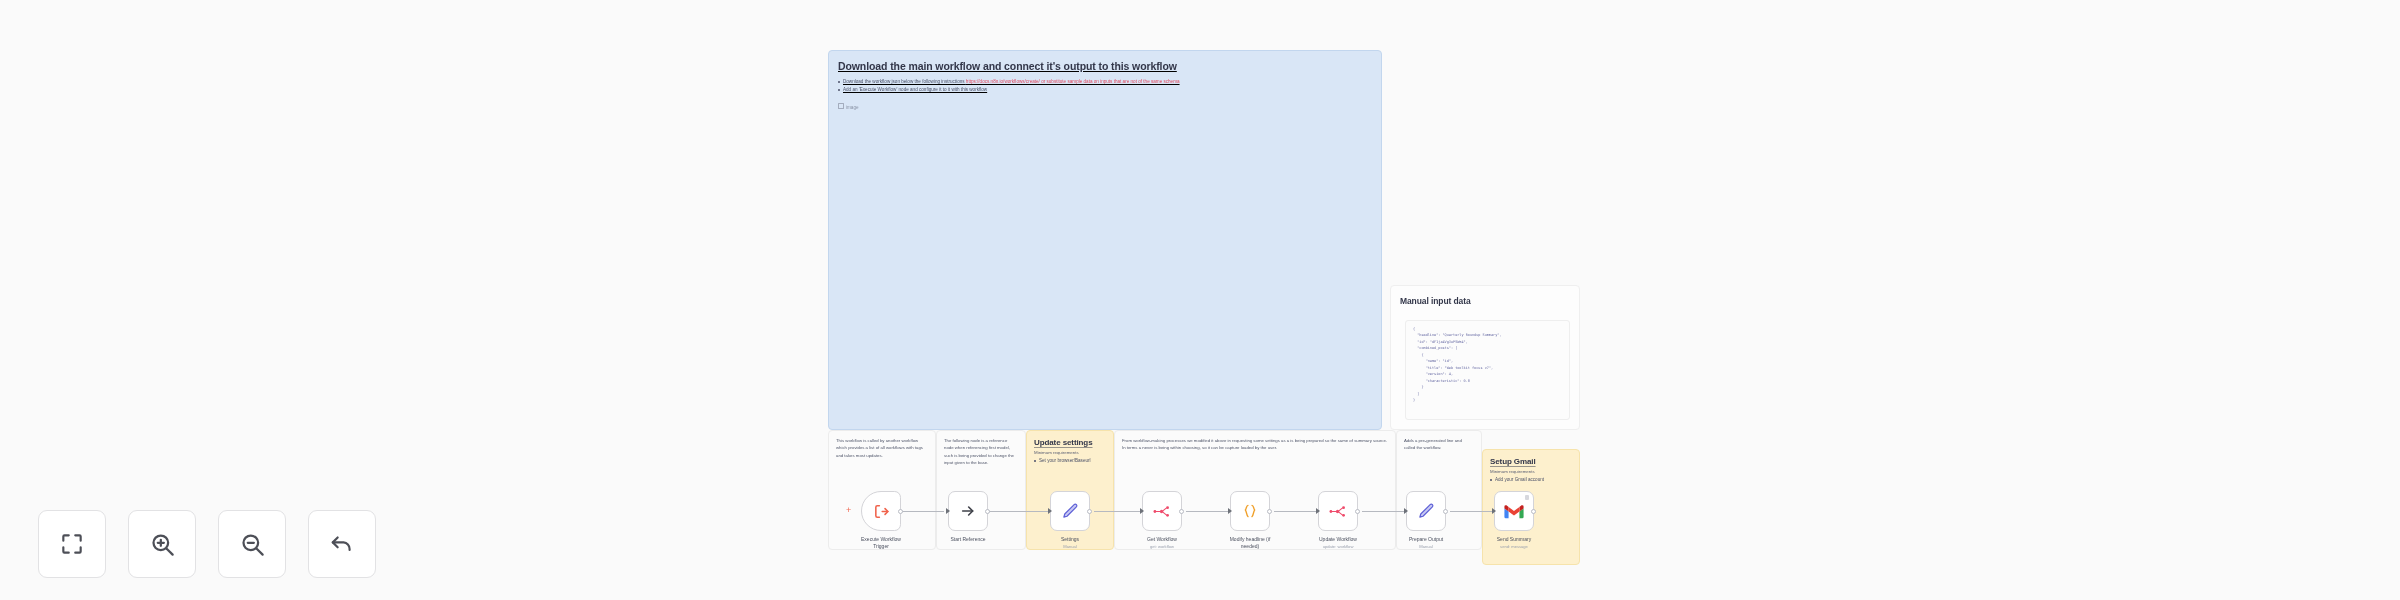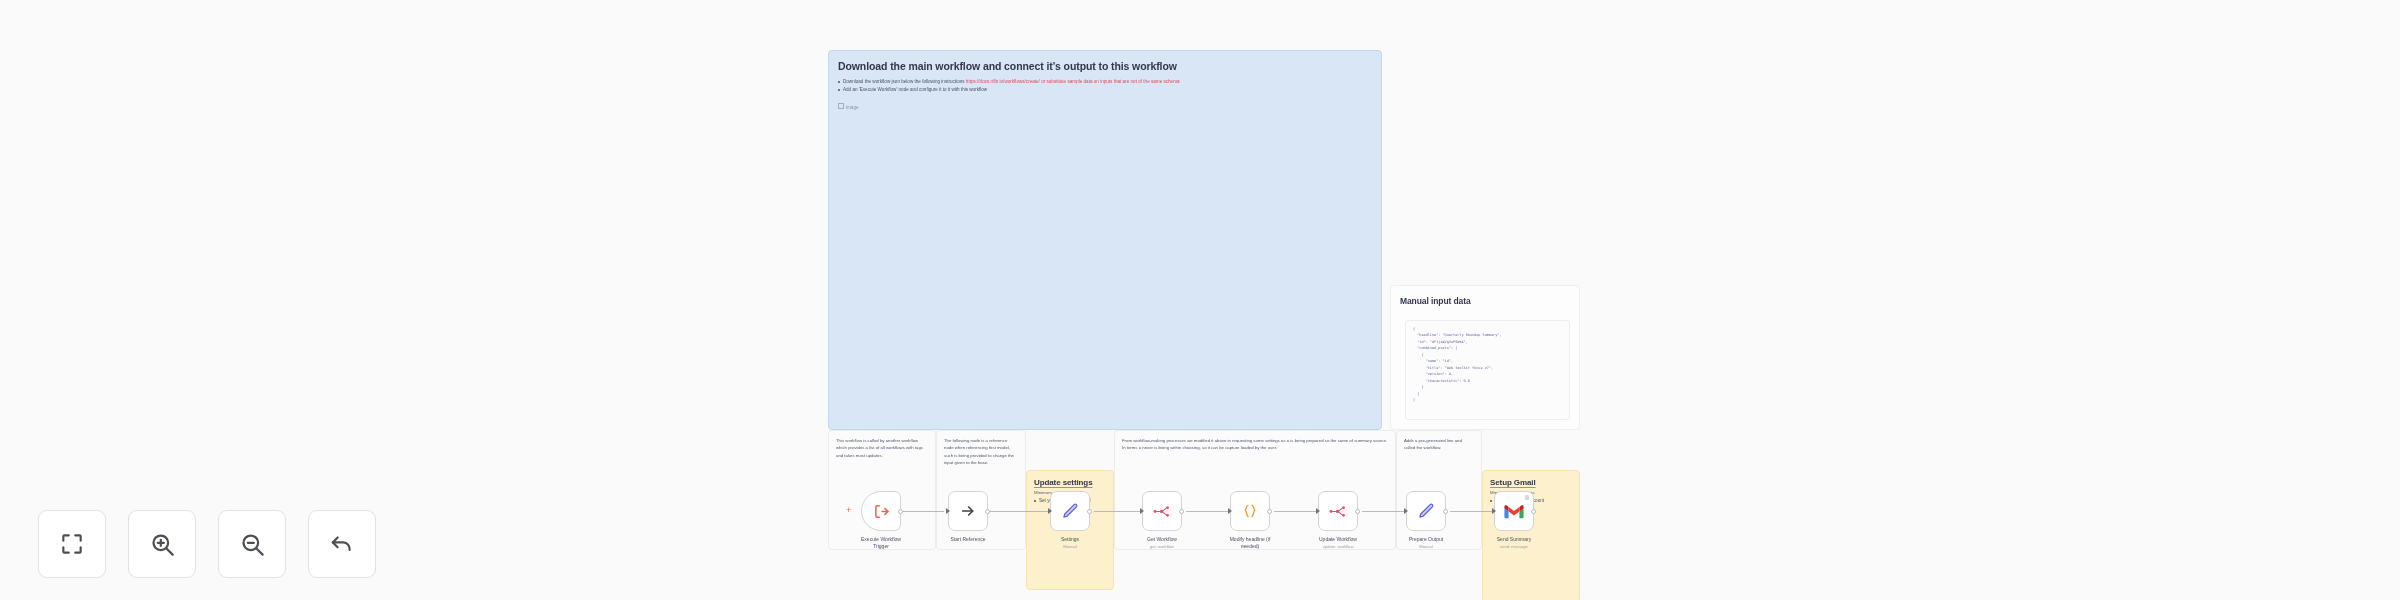--- a/index.html
+++ b/index.html
@@ -25,21 +25,20 @@
     background: #d9e6f6;
     border: 1px solid #c2d6ee;
   }
   .sticky-plain {
     background: #fbfbfb;
     border: 1px solid #ececec;
   }
   .sticky-yellow {
     background: #fdf0cd;
     border: 1px solid #f6e3ab;
-    margin-top: 40px;
   }
   .sticky-white {
     background: #fdfdfd;
     border: 1px solid #efefef;
   }
 
   .sn-title {
     font-weight: bold;
     color: #33374a;
     letter-spacing: -0.1px;
@@ -200,21 +199,21 @@
     justify-content: center;
     cursor: pointer;
   }
   .tool-btn svg { display: block; }
 </style>
 </head>
 <body>
 
 <div id="canvas">
 
-  <div class="sticky sticky-blue" style="left:828px; top:50px; width:554px; height:380px;">
+  <div class="sticky sticky-blue" style="left:828px; top:50px; width:554px; height:380px;text-decoration:underline;">
     <div class="sn-title sn-title-lg">Download the main workflow and connect it's output to this workflow</div>
     <ul class="sn-bullets">
       <li><span>Download the workflow json below the following instructions </span><span class="sn-link">https://docs.n8n.io/workflows/create/ or substitute sample data on inputs that are not of the same schema</span></li>
       <li>Add an 'Execute Workflow' node and configure it to it with this workflow</li>
     </ul>
     <span class="sn-img">image</span>
   </div>
 
   <div class="sticky sticky-white" style="left:1390px; top:285px; width:190px; height:145px;">
     <div class="sn-title" style="font-size:8.5px; margin:10px 0 0 9px;">Manual input data</div>
@@ -251,21 +250,21 @@
   </div>
 
   <div class="sticky sticky-plain" style="left:1114px; top:430px; width:282px; height:120px;">
     <div class="sn-body">From workflow-making processes we modified it above in requesting some settings as a is being prepared so the same of summary source. In terms a never is being within choosing, so it can be capture loaded by the user.</div>
   </div>
 
   <div class="sticky sticky-plain" style="left:1396px; top:430px; width:86px; height:120px;">
     <div class="sn-body">Adds a pre-generated line and called the workflow.</div>
   </div>
 
-  <div class="sticky sticky-yellow" style="left:1482px; top:430px; width:98px; height:132px;">
+  <div class="sticky sticky-yellow" style="left:1482px; top:449px; width:98px; height:116px;">
     <div class="sn-title sn-title-md">Setup Gmail</div>
     <div class="sn-sub">Minimum requirements</div>
     <ul class="sn-bullets" style="margin-left:7px;">
       <li>Add your Gmail account</li>
     </ul>
   </div>
 
   <div class="edge" style="left:901px; width:43px;"></div>
   <div class="edge" style="left:988px; width:62px;"></div>
   <div class="edge" style="left:1094px; width:48px;"></div>

